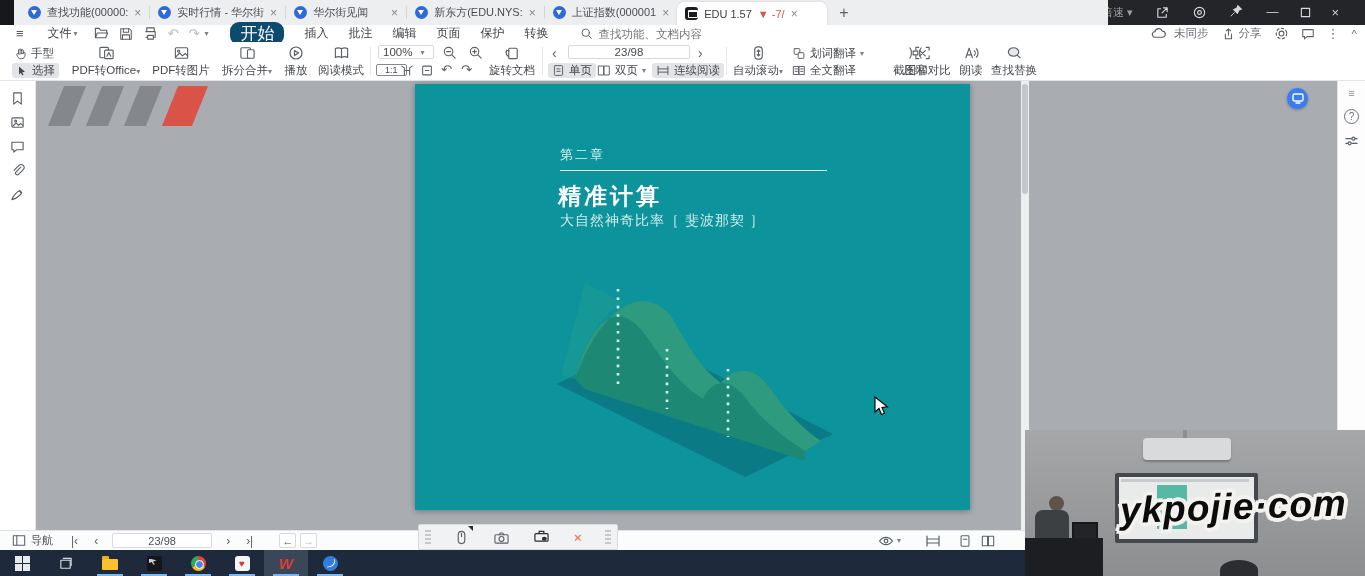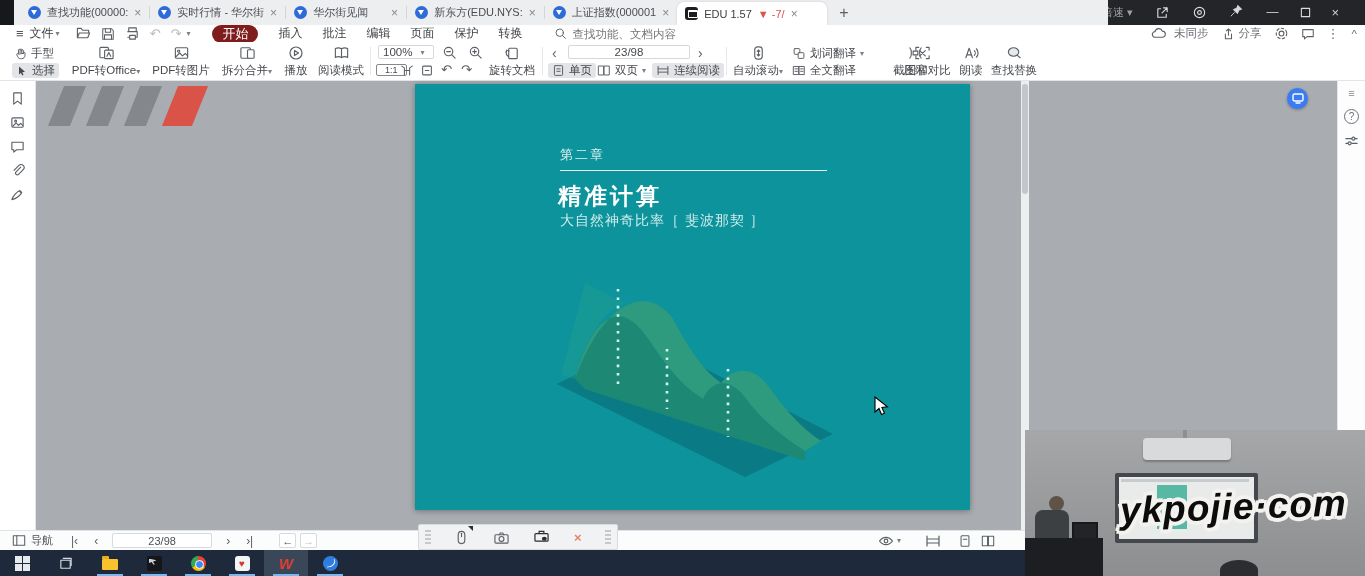--- a/index.html
+++ b/index.html
@@ -21,21 +21,21 @@
   #tab-active .fav::after{content:"";position:absolute;left:2.5px;top:3px;width:8px;height:5px;border:1.4px solid #fff;border-top-width:2px;border-radius:1px}
   .newtab{font-size:16px;color:#5b5f64;margin-left:12px}
   
   #titlestrip{position:absolute;right:0;top:0;width:257px;height:25px;background:#232528;display:flex;align-items:center;color:#c7cbd0;overflow:hidden}
   #titlestrip .lbl{font-size:11px;color:#9ba0a6;margin-left:-6px;white-space:nowrap}
   #titlestrip .ticon{margin-left:22px}
   #titlestrip .wc{margin-left:21px;color:#cfd3d8;font-size:12px;line-height:25px}
   
   #menubar{position:absolute;left:0;top:25px;width:1365px;height:17px;background:#fff;display:flex;align-items:center;font-size:12px}
   .mitem{margin:0 10px;color:#3c3f44;white-space:nowrap}
-  .pill{background:#7f1d1d;color:#fff;border-radius:9px;padding:0 10px;font-size:13px}
+  .pill{background:#0c4a6e;color:#fff;border-radius:9px;padding:0 10px;font-size:17px}
   .qicon{margin:0 5px}
   #searchbox{display:flex;align-items:center;gap:5px;margin-left:22px;color:#9ba0a6}
   #searchbox input{border:none;outline:none;font-size:11.5px;color:#9ba0a6;width:130px;background:transparent}
   #menu-right{position:absolute;right:8px;top:0;height:17px;display:flex;align-items:center;gap:12px;color:#6b6f75;font-size:11.5px}
   
   #toolbar{position:absolute;left:0;top:42px;width:1365px;height:39px;background:#fff;border-bottom:1px solid #e2e4e7}
   .tb{position:absolute;display:flex;align-items:center;gap:4px;font-size:11.5px;color:#45484d;white-space:nowrap;z-index:2}
   .bigbtn{position:absolute;display:flex;flex-direction:column;align-items:center;gap:2px;font-size:11.5px;color:#45484d;z-index:2;white-space:nowrap}
   .selpill{background:#e2e4e7;border-radius:3px;padding:0 4px}
   .vdiv{position:absolute;top:5px;height:28px;width:1px;background:#e6e8ea;z-index:2}
@@ -168,21 +168,21 @@
       <svg class="ic w" width="11" height="11" viewBox="0 0 12 12">
           <rect x="1.5" y="1.5" width="9" height="9"></rect>
         </svg>
       </span>
     <span class="wc" style="margin-left:21px;font-size:13px">×</span>
   </div>
 </div>
 
 <div id="menubar">
   <span style="margin-left:16px;font-size:13px;color:#55585d">≡</span>
-  <span class="mitem" style="margin:0 2px 0 6px">文件</span>
+  <span class="mitem" style="margin:0 2px 0 24px">文件</span>
   <span class="dd">▾</span>
   <span class="qicon" style="margin-left:16px">
     <svg class="ic" width="15" height="15" viewBox="0 0 16 16">
         <path d="M1.5 4.5v8h11l2-5h-11l-2 5v-10h4l1.5 2h6.5v3"></path>
       </svg>
     </span>
   <span class="qicon">
     <svg class="ic" width="14" height="14" viewBox="0 0 16 16">
         <path d="M2 2h10l2 2v10H2z"></path>
         <path d="M5 2v4h6V2M4 14V9h8v5"></path>

